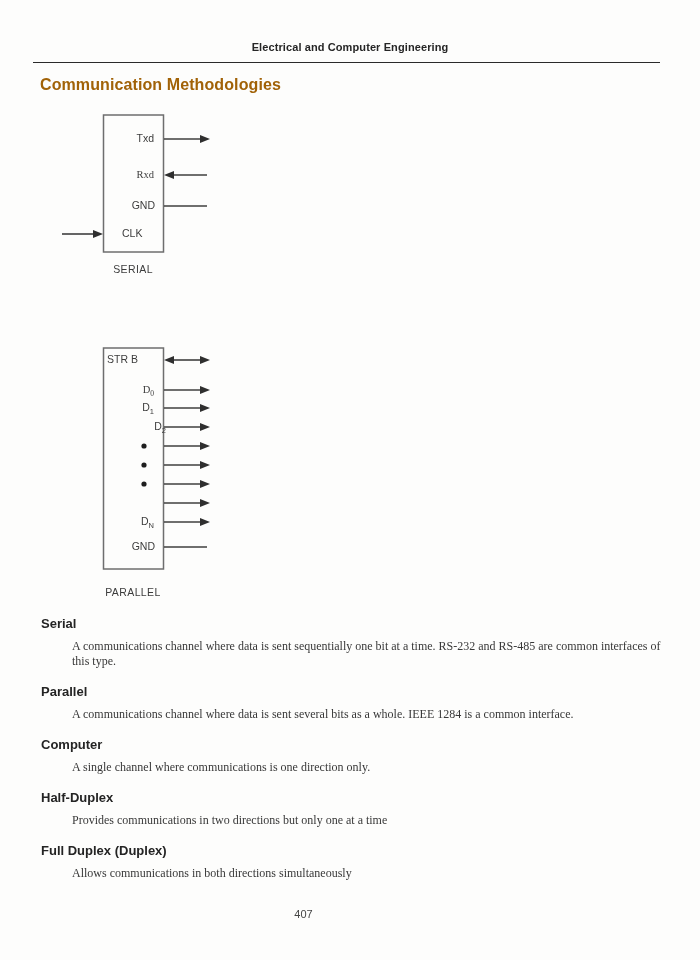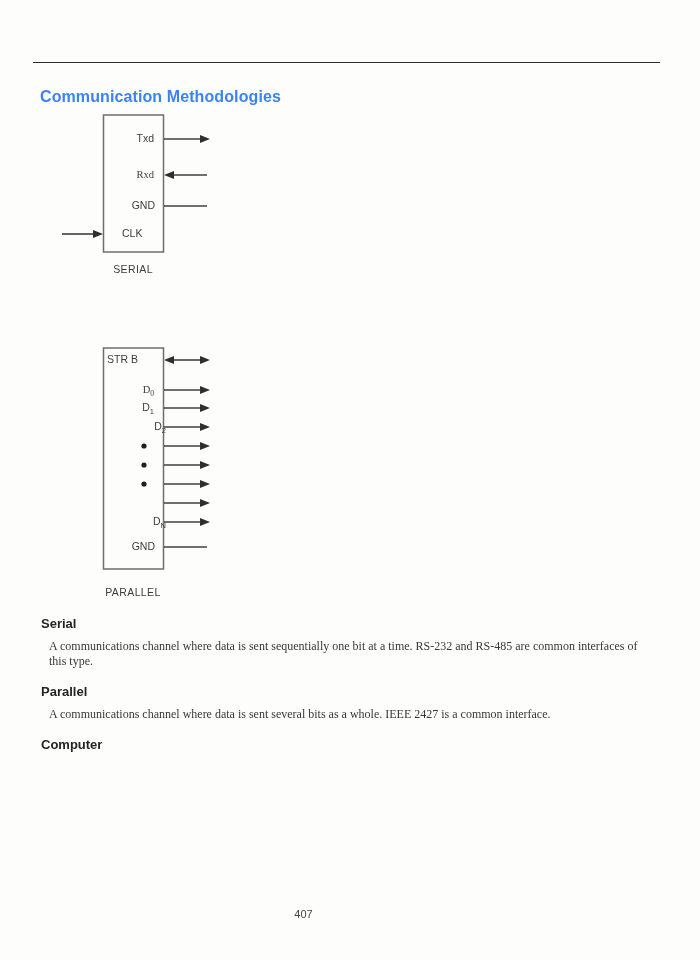--- a/index.html
+++ b/index.html
@@ -18,22 +18,22 @@
     text-align:center;
     font-size:11px;font-weight:bold;color:#262626;
     letter-spacing:.1px;
   }
   .head-rule{
     position:absolute;top:62px;left:33px;width:627px;height:0;
     border-top:1.8px solid #2a2a2a;
   }
   
   .page-title{
-    position:absolute;top:88px;left:40px;
-    font-size:16px;font-weight:bold;color:#3b82f6;
+    position:absolute;top:76px;left:40px;
+    font-size:16px;font-weight:bold;color:#a16207;
     letter-spacing:.1px;
   }
   
   .dia-svg{position:absolute;left:0;}
   .dia-label{
     position:absolute;
     font-size:10.5px;color:#3c3c3c;line-height:13px;
     white-space:nowrap;
   }
   .dia-label sub{font-size:7.5px;}
@@ -44,36 +44,37 @@
   }
   .ra{text-align:right;}
   
   .sections{position:absolute;top:616px;left:41px;width:630px;}
   .sec h2{
     margin:0;
     font-size:13px;line-height:16px;font-weight:bold;color:#242424;
     font-family:"Liberation Sans",sans-serif;
   }
   .sec p{
-    margin:7px 0 15px 8px;
+    margin:7px 0 15px 31px;
     max-width:604px;
     font-family:"Liberation Serif",serif;
     font-size:12px;line-height:15px;color:#383838;
   }
   
   .page-number{
     position:absolute;top:908px;left:0;width:607px;
     text-align:center;font-size:11px;color:#454545;
   }
 </style>
 </head>
 <body>
 
 <div class="page">
 
+  <div class="running-head">Electrical and Computer Engineering</div>
   <div class="head-rule"></div>
 
   <div class="page-title">Communication Methodologies</div>
 
   <svg class="dia-svg" style="top:110px;" width="230" height="170" viewBox="0 0 230 170">
     <rect x="103.5" y="5" width="60" height="137" fill="none" stroke="#6e6e6e" stroke-width="1.5"></rect>
 
     <line x1="164" y1="29" x2="201" y2="29" stroke="#3f3f3f" stroke-width="1.6"></line>
     <polygon points="210,29 200,25 200,33" fill="#2f2f2f"></polygon>
 
@@ -124,33 +125,42 @@
       <circle cx="144" cy="125" r="2.6"></circle>
       <circle cx="144" cy="144" r="2.6"></circle>
     </g>
 
     <line x1="164" y1="207" x2="207" y2="207" stroke="#3f3f3f" stroke-width="1.6"></line>
   </svg>
   <div class="dia-label ra" style="top:353px;left:92px;width:46px;">STR B</div>
   <div class="dia-label ra" style="top:383px;left:110px;width:44px;font-family:Liberation Serif, serif;"><span>D</span><sub>0</sub></div>
   <div class="dia-label ra" style="top:401px;left:110px;width:44px;"><span>D</span><sub>1</sub></div>
   <div class="dia-label ra" style="top:420px;left:122px;width:44px;"><span>D</span><sub>2</sub></div>
-  <div class="dia-label ra" style="top:515px;left:122px;width:44px;"><span>D</span><sub>N</sub></div>
+  <div class="dia-label ra" style="top:515px;left:110px;width:44px;"><span>D</span><sub>N</sub></div>
   <div class="dia-label ra" style="top:540px;left:110px;width:45px;">GND</div>
   <div class="dia-caption" style="top:586px;left:95px;width:76px;">PARALLEL</div>
 
   <div class="sections">
     <div class="sec">
       <h2>Serial</h2>
       <p>A communications channel where data is sent sequentially one bit at a time. RS-232 and RS-485 are common interfaces of this type.</p>
     </div>
     <div class="sec">
       <h2>Parallel</h2>
-      <p>A communications channel where data is sent several bits as a whole. IEEE 2427 is a common interface.</p>
+      <p>A communications channel where data is sent several bits as a whole. IEEE 1284 is a common interface.</p>
     </div>
     <div class="sec">
       <h2>Computer</h2>
+      <p>A single channel where communications is one direction only.</p>
+    </div>
+    <div class="sec">
+      <h2>Half-Duplex</h2>
+      <p>Provides communications in two directions but only one at a time</p>
+    </div>
+    <div class="sec">
+      <h2>Full Duplex (Duplex)</h2>
+      <p>Allows communications in both directions simultaneously</p>
     </div>
   </div>
 
   <div class="page-number">407</div>
 
 </div>
 
 </body></html>

